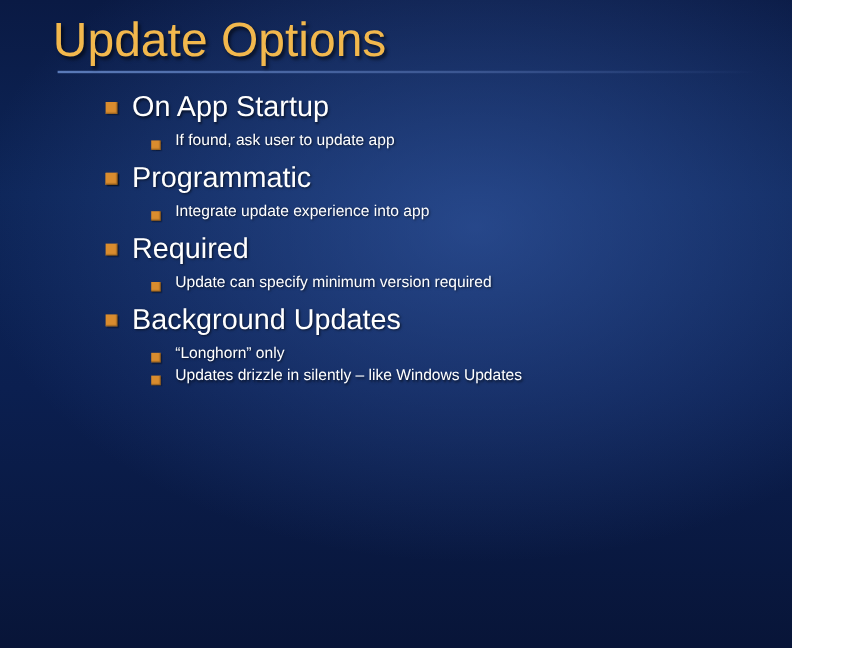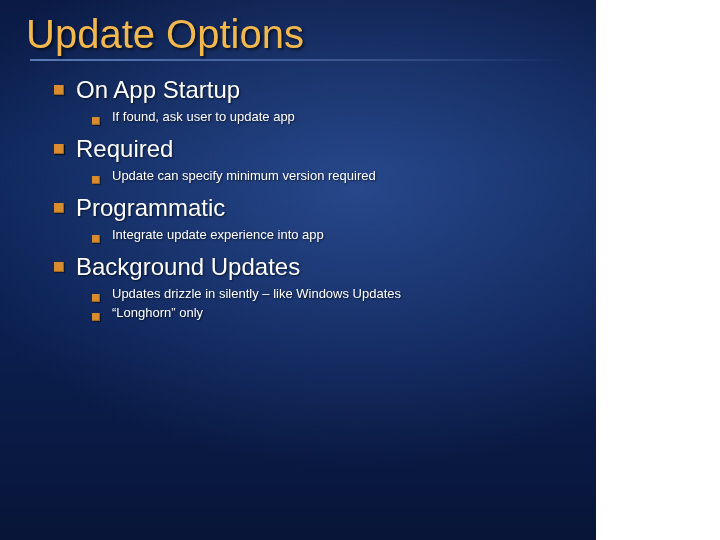--- a/index.html
+++ b/index.html
@@ -4,28 +4,28 @@
 <style>
   html, body {
     margin: 0;
     padding: 0;
     width: 720px;
     height: 540px;
     overflow: hidden;
     font-family: Arial, Helvetica, sans-serif;
   }
   .slide {
-    width: 596px;
+    width: 660px;
     height: 540px;
     background:
       radial-gradient(ellipse 600px 400px at 60% 35%, rgba(60,100,180,0.55) 0%, rgba(10,30,80,0.0) 70%),
       linear-gradient(to bottom, #0a1a44 0%, #0d2558 30%, #0b1f50 60%, #081538 100%);
     position: relative;
     box-sizing: border-box;
-    padding: 12px 30px 20px 30px;
+    padding: 12px 30px 20px 48px;
   }
   .title {
     color: #f2b84d;
     font-size: 40px;
     font-weight: normal;
     margin: 0 0 2px -4px;
     text-shadow: 2px 2px 3px rgba(0,0,0,0.6);
   }
   .underline {
     height: 2px;
@@ -42,20 +42,21 @@
     padding: 0;
   }
   .lvl1 {
     padding-left: 46px;
   }
   .lvl1 > li {
     position: relative;
     font-size: 24px;
     line-height: 1.25;
     margin-bottom: 4px;
+    margin-left: 16px;
   }
   .lvl1 > li::before {
     content: "";
     position: absolute;
     left: -22px;
     top: 10px;
     width: 10px;
     height: 10px;
     background: #d98c2e;
     box-shadow: inset -1px -1px 1px rgba(0,0,0,0.3), 1px 1px 1px rgba(0,0,0,0.4);
@@ -88,25 +89,25 @@
 
 <div class="slide">
   <h1 class="title">Update Options</h1>
   <div class="underline"></div>
   <div class="content">
     <ul class="lvl1" id="lvl1">
         <li><span>On App Startup</span><ul class="lvl2">
             <li>If found, ask user to update app</li>
           </ul></li>
         <li></li>
+        <li><span>Programmatic</span><ul class="lvl2">
+            <li>Integrate update experience into app</li>
+          </ul></li>
         <li><span>Required</span><ul class="lvl2">
             <li>Update can specify minimum version required</li>
           </ul></li>
-        <li><span>Programmatic</span><ul class="lvl2">
-            <li>Integrate update experience into app</li>
-          </ul></li>
         <li><span class="bold">Background Updates</span><ul class="lvl2">
+            <li class="bold">“Longhorn” only</li>
             <li class="bold">Updates drizzle in silently – like Windows Updates</li>
-            <li class="bold">“Longhorn” only</li>
           </ul></li>
       </ul>
   </div>
 </div>
 
 </body></html>

